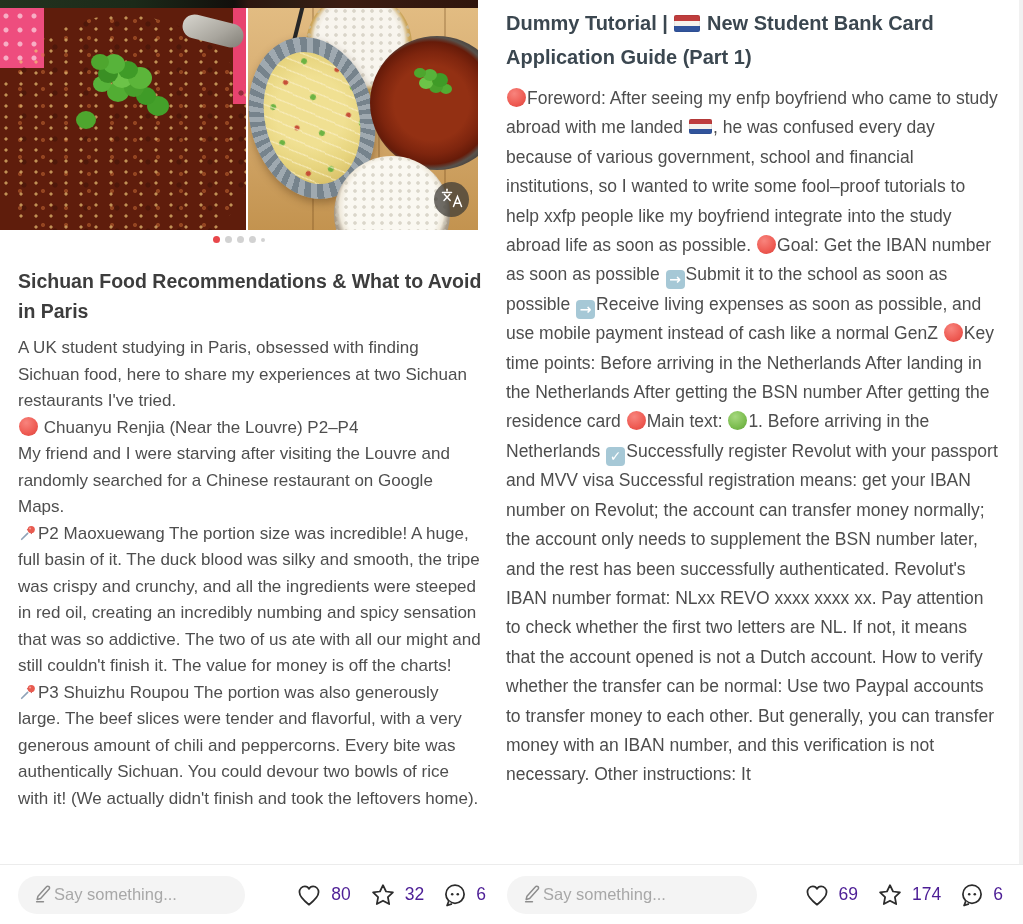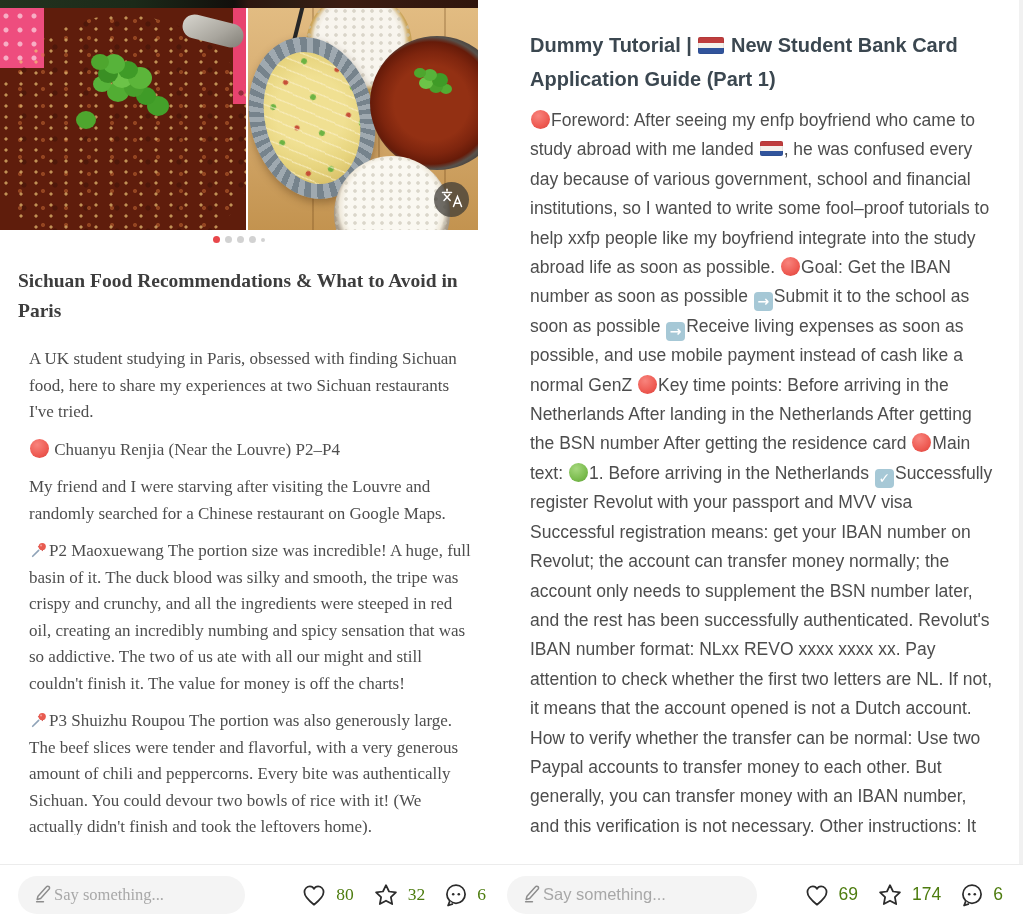--- a/index.html
+++ b/index.html
@@ -1,19 +1,19 @@
 <!DOCTYPE html>
 <html><head>
 <meta charset="utf-8">
 <style>
   html,body{margin:0;padding:0;background:#ffffff;}
   .app{width:1023px;height:924px;display:flex;background:#fff;overflow:hidden;
        font-family:"Liberation Sans",sans-serif;-webkit-font-smoothing:antialiased;}
   .panel{position:relative;height:924px;background:#fff;overflow:hidden;}
-  .panel-left{width:500px;font-family:Liberation Serif, serif;}
+  .panel-left{width:500px;}
   .panel-right{width:523px;}
 
   
   .photo-area{width:478px;position:relative;}
   .photo-topstrip{height:8px;width:478px;
     background:linear-gradient(90deg,#24331f 0%,#1b2a19 28%,#120f0c 49%,#2e1710 52%,#41201273 60%,#3c1d12 72%,#2f150d 100%),#1d1a14;}
   .photos{display:flex;gap:2px;}
   .photo{position:relative;overflow:hidden;height:222px;}
   .photo-1{width:246px;background:#5f1d0c;}
   .photo-2{width:230px;}
@@ -70,23 +70,23 @@
 
   
   .dots{width:478px;display:flex;justify-content:center;align-items:center;gap:5px;margin-top:6px;}
   .dot{width:7px;height:7px;border-radius:50%;background:#d2d2d2;}
   .dot.active{background:#e8474b;}
   .dot.small{width:4px;height:4px;}
 
   
   .l-title{margin:23px 18px 0 18px;font-size:19.5px;line-height:30px;font-weight:700;color:#3d3d3d;}
   .l-body{margin:9px 18px 0 18px;font-size:17px;line-height:26.5px;color:#4e4e4e;max-height:500px;overflow:hidden;}
-  .l-body p{margin:11px;}
-
-  .r-content{padding:28px 25px 0 6px;margin-left:24px;}
+  .l-body p{margin:0;}
+
+  .r-content{padding:6px 25px 0 6px;}
   .r-title{font-size:20px;line-height:34px;font-weight:700;color:#3b4750;margin:0;}
   .r-body{margin:10px 0 0 0;font-size:17.5px;line-height:29.4px;color:#4d4d4d;max-height:756px;overflow:hidden;}
   .right-edge{position:absolute;right:0;top:0;bottom:0;width:4px;background:#f1f1f1;}
 
   
   .emj{display:inline-block;vertical-align:-3px;margin:0 1px;}
   .emj-red-circle,.emj-green-circle{width:19px;height:19px;border-radius:50%;}
   .emj-red-circle{background:radial-gradient(circle at 38% 30%,#f8847d,#ee5a52 60%,#d8423c);}
   .emj-green-circle{background:radial-gradient(circle at 38% 30%,#a6d87e,#7bbc4e 60%,#5f9f38);}
   .emj-arrow-right,.emj-check-box{width:19px;height:19px;border-radius:4px;background:#a6c8d6;color:#fff;
@@ -107,21 +107,21 @@
   .pill{height:38px;border-radius:19px;background:#f4f4f4;display:flex;align-items:center;
     padding:0 14px;flex:none;border:none;box-sizing:border-box;cursor:text;}
   .pill-left{width:227px;}
   .pill-right{width:250px;}
   .pill input{border:none;background:transparent;outline:none;font-family:inherit;font-size:16.5px;
     color:#6f6f6f;width:100%;padding:0;}
   .pill input::placeholder{color:#a8a8a8;}
   .stats{display:flex;align-items:center;margin-left:auto;gap:17px;}
   .stat{display:flex;align-items:center;gap:7px;background:none;border:none;padding:0;cursor:pointer;
     font-family:inherit;}
-  .stat .cnt{font-size:17.5px;color:#4d7c0f;}
+  .stat .cnt{font-size:17.5px;color:#4c1d95;}
   .stat svg{display:block;}
 </style>
 </head>
 <body>
 
 <div class="app">
 
   <section class="panel panel-left">
 
     <div class="photo-area">

